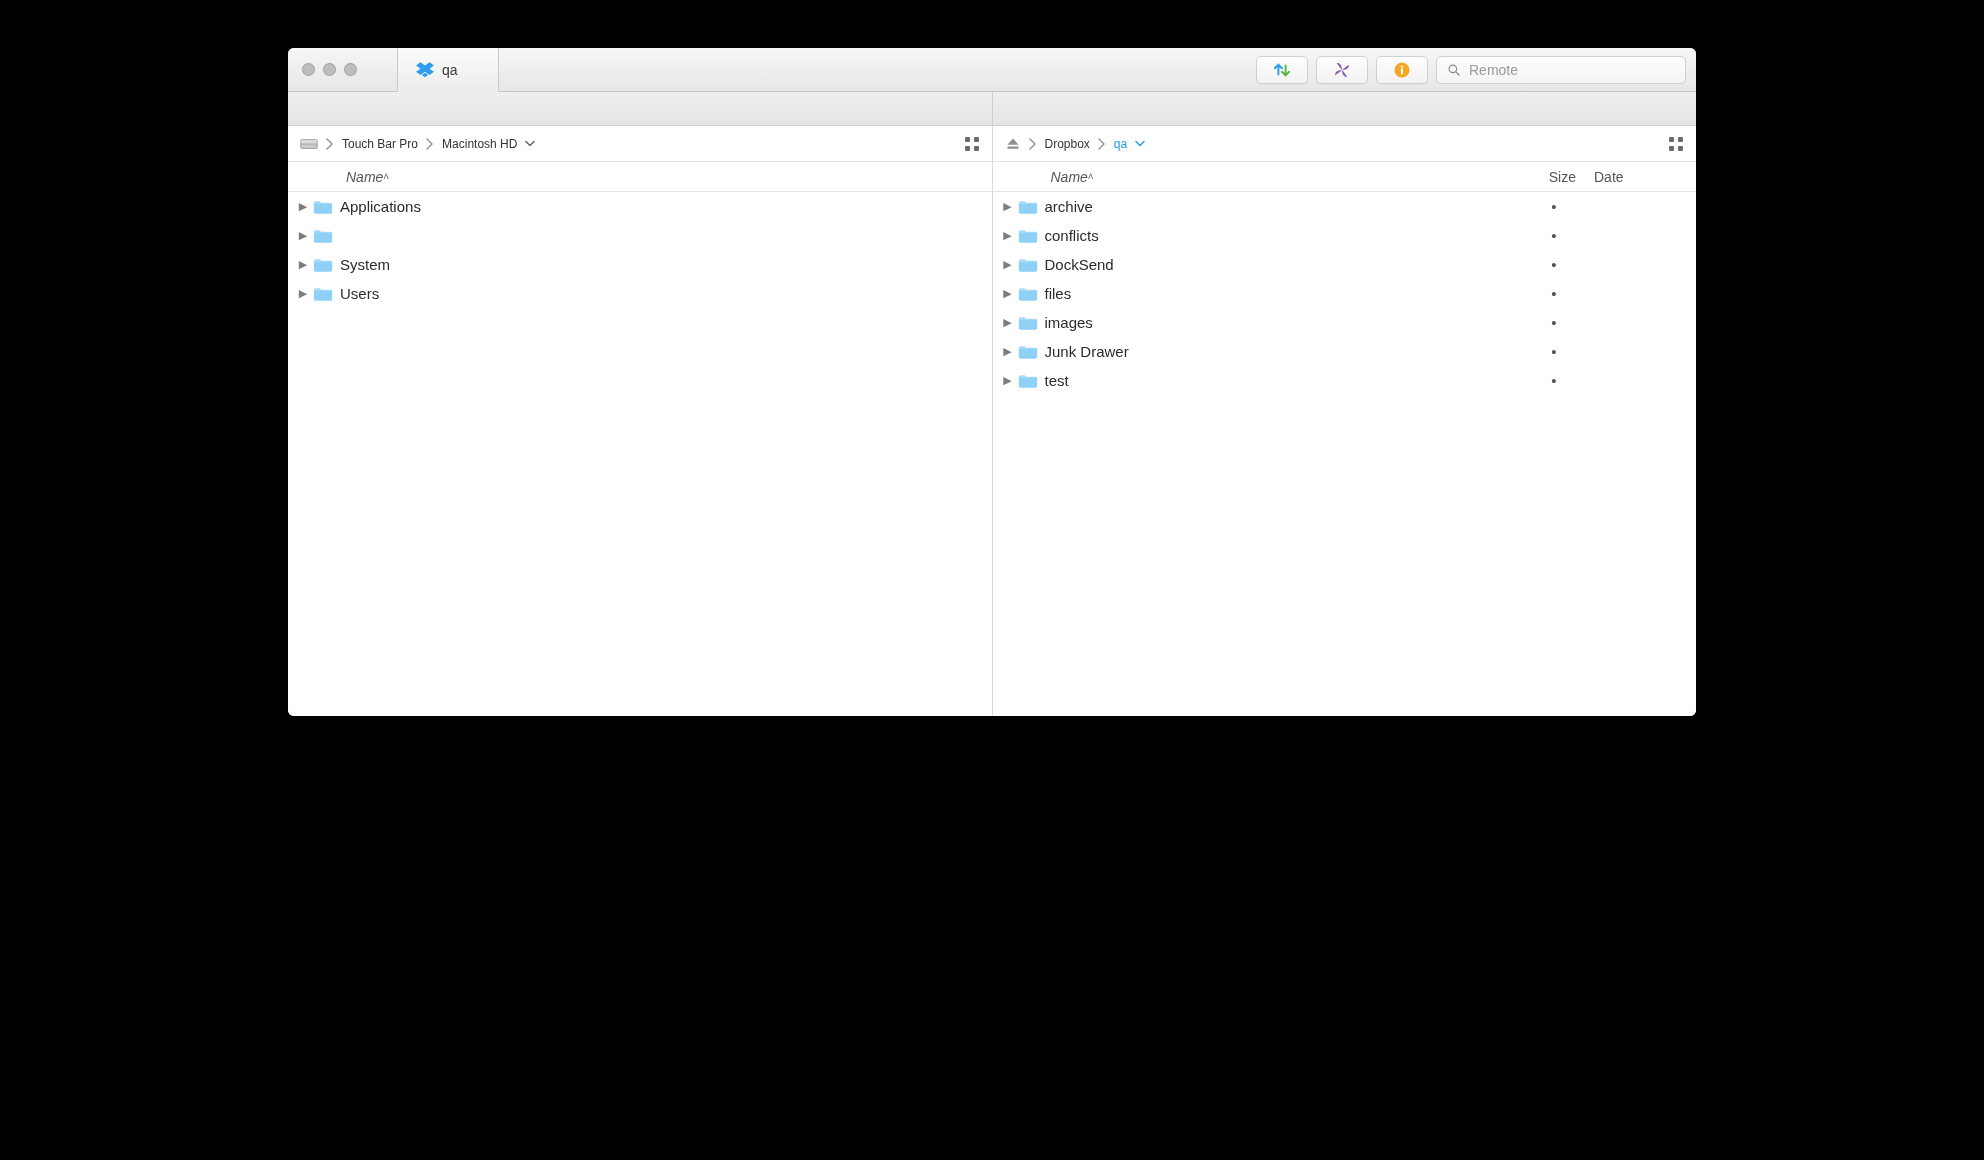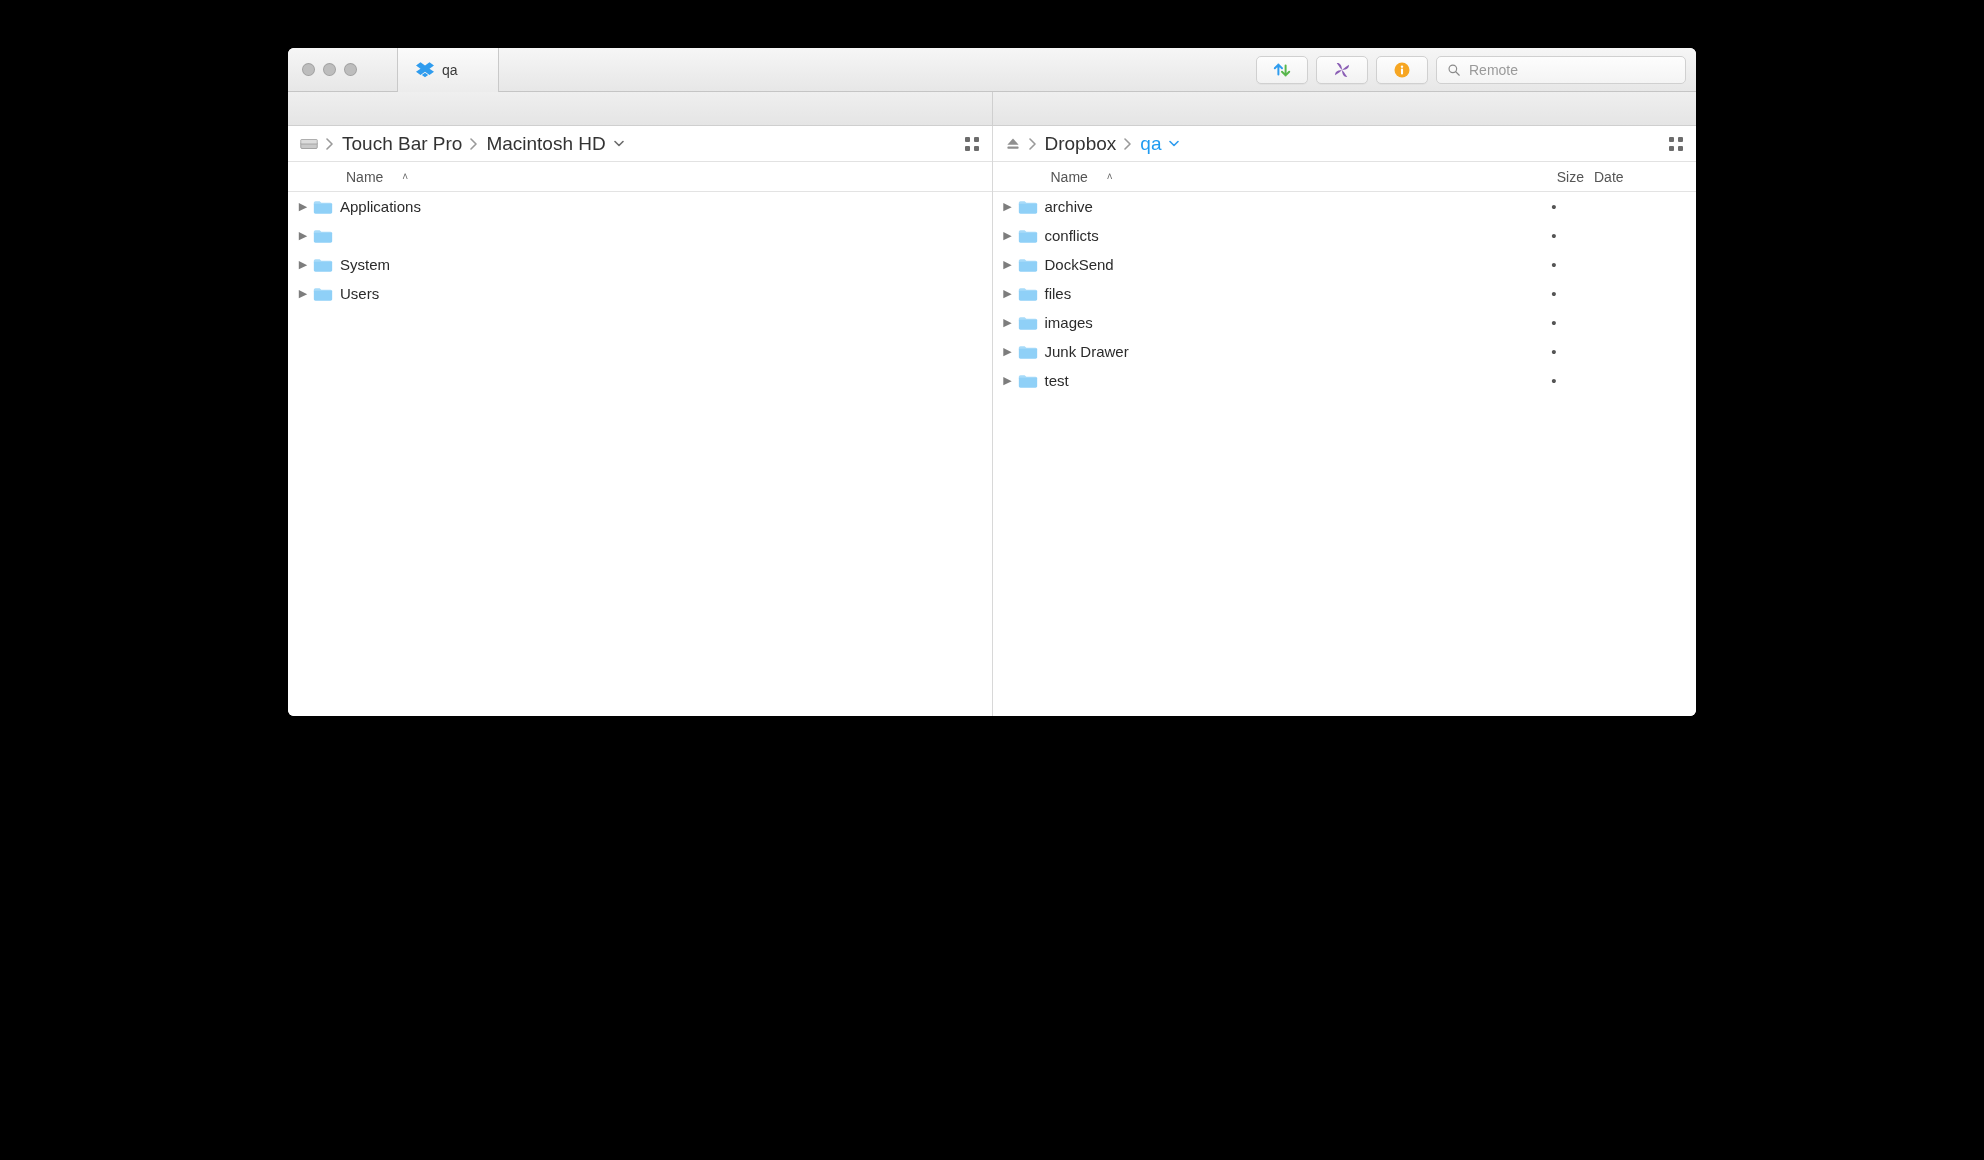--- a/index.html
+++ b/index.html
@@ -83,41 +83,41 @@
   .panes { display: flex; height: 590px; }
   .pane { flex: 1; min-width: 0; display: flex; flex-direction: column; border-right: 1px solid #d8d8d8; }
   .pane:last-child { border-right: none; }
   .pathbar {
     height: 36px;
     display: flex;
     align-items: center;
     padding: 0 12px;
     background: #fff;
     border-bottom: 1px solid #e2e2e2;
-    font-size: 19px;
+    font-size: 12px;
     color: #333;
     gap: 8px;
   }
   .pathbar .crumb { display: flex; align-items: center; gap: 8px; }
   .pathbar .chev { color: #a0a0a0; }
   .pathbar .crumb-current { font-weight: 400; }
   .pathbar .crumb-accent { color: #1f9bf0; font-weight: 500; }
   .pathbar .end { margin-left: auto; display:flex; align-items:center; }
   .colhead {
     height: 30px;
     display: flex;
     align-items: center;
     border-bottom: 1px solid #e3e3e3;
     font-size: 14px;
     color: #555;
     padding: 0 12px 0 58px;
     background: #fff;
   }
-  .colhead .col-name { flex:1; display:flex; align-items:center; gap:19px; }
-  .colhead.right .col-size { width: 80px; text-align:right; padding-right:10px; }
+  .colhead .col-name { flex:1; display:flex; align-items:center; gap:0;font-style:italic; }
+  .colhead.right .col-size { width: 80px; text-align:right; padding-right:18px; }
   .colhead.right .col-date { width: 90px; }
   .sort-caret { font-size: 10px; color:#666; }
   .list { flex:1; overflow:auto; background:#fff; }
   .row {
     height: 29px;
     display: flex;
     align-items: center;
     padding: 0 12px 0 8px;
     font-size: 15px;
     color: #2b2b2b;

